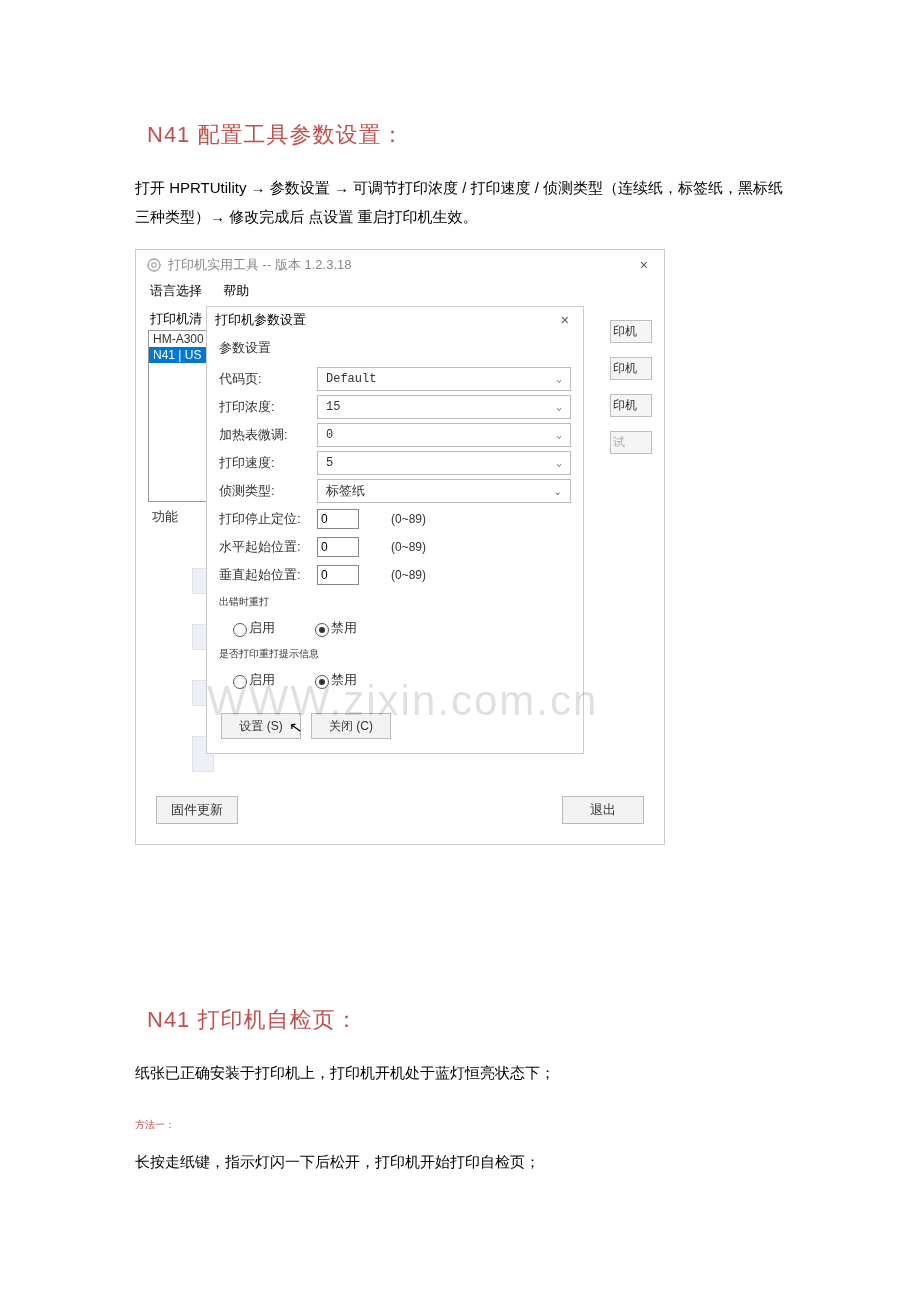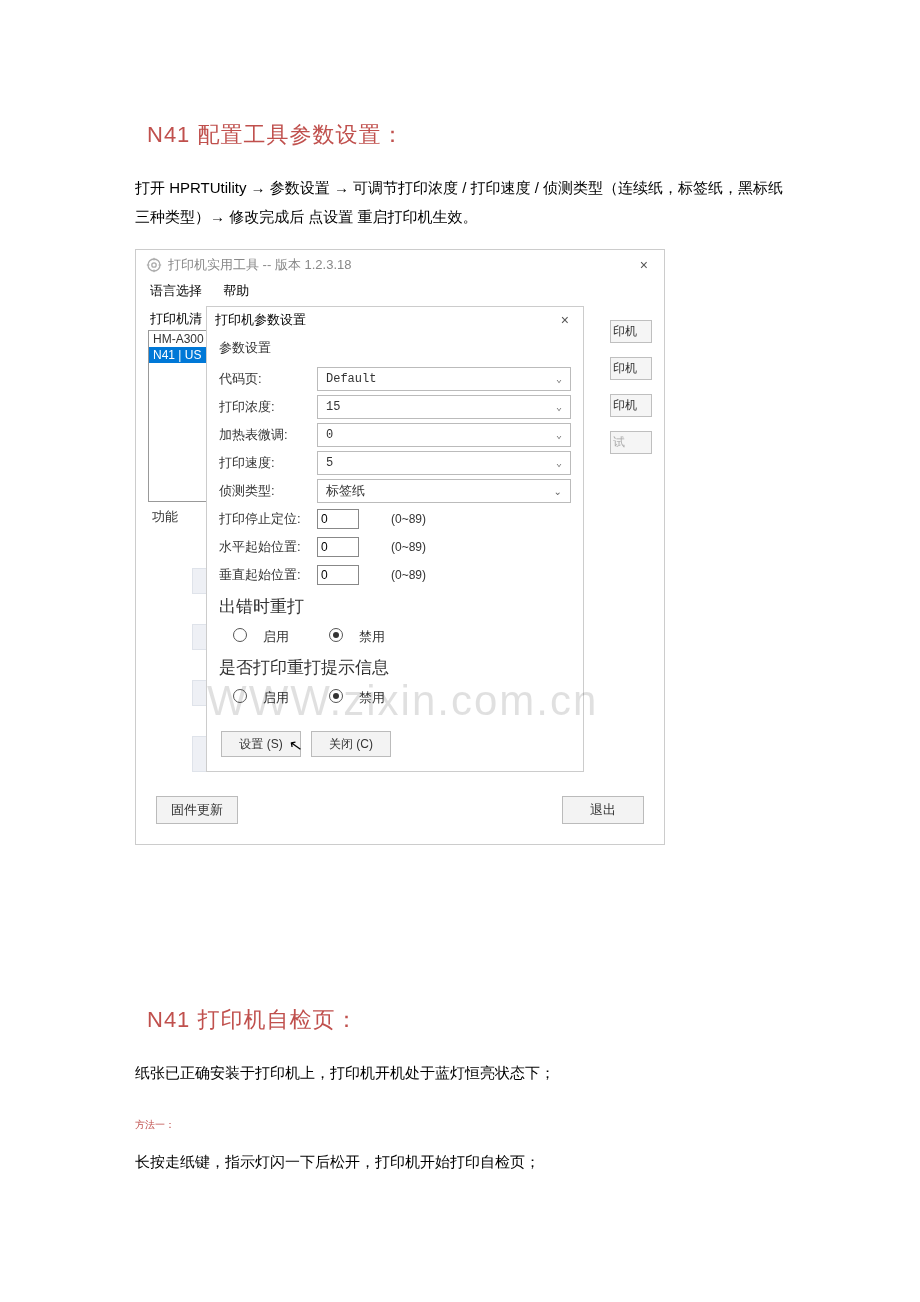--- a/index.html
+++ b/index.html
@@ -187,35 +187,35 @@
     font-size: 12px;
     padding: 0 3px;
     font-family: Arial, sans-serif;
   }
   .range-txt {
     font-size: 12px;
     margin-left: 32px;
     font-family: Arial, sans-serif;
   }
   .group-label {
-    font-size: 17px;
+    font-size: 10px;
     margin: 6px 0 6px 0;
   }
   .radio-row {
     display: flex;
     align-items: center;
     gap: 40px;
     padding-left: 14px;
     height: 26px;
     font-size: 13px;
   }
   .radio {
     display: inline-flex;
-    align-items: flex-start;
-    gap: 16px;
+    align-items: flex-end;
+    gap: 2px;
   }
   .radio-circle {
     width: 12px;
     height: 12px;
     border: 1px solid #555;
     border-radius: 50%;
     display: inline-flex;
     align-items: center;
     justify-content: center;
   }

